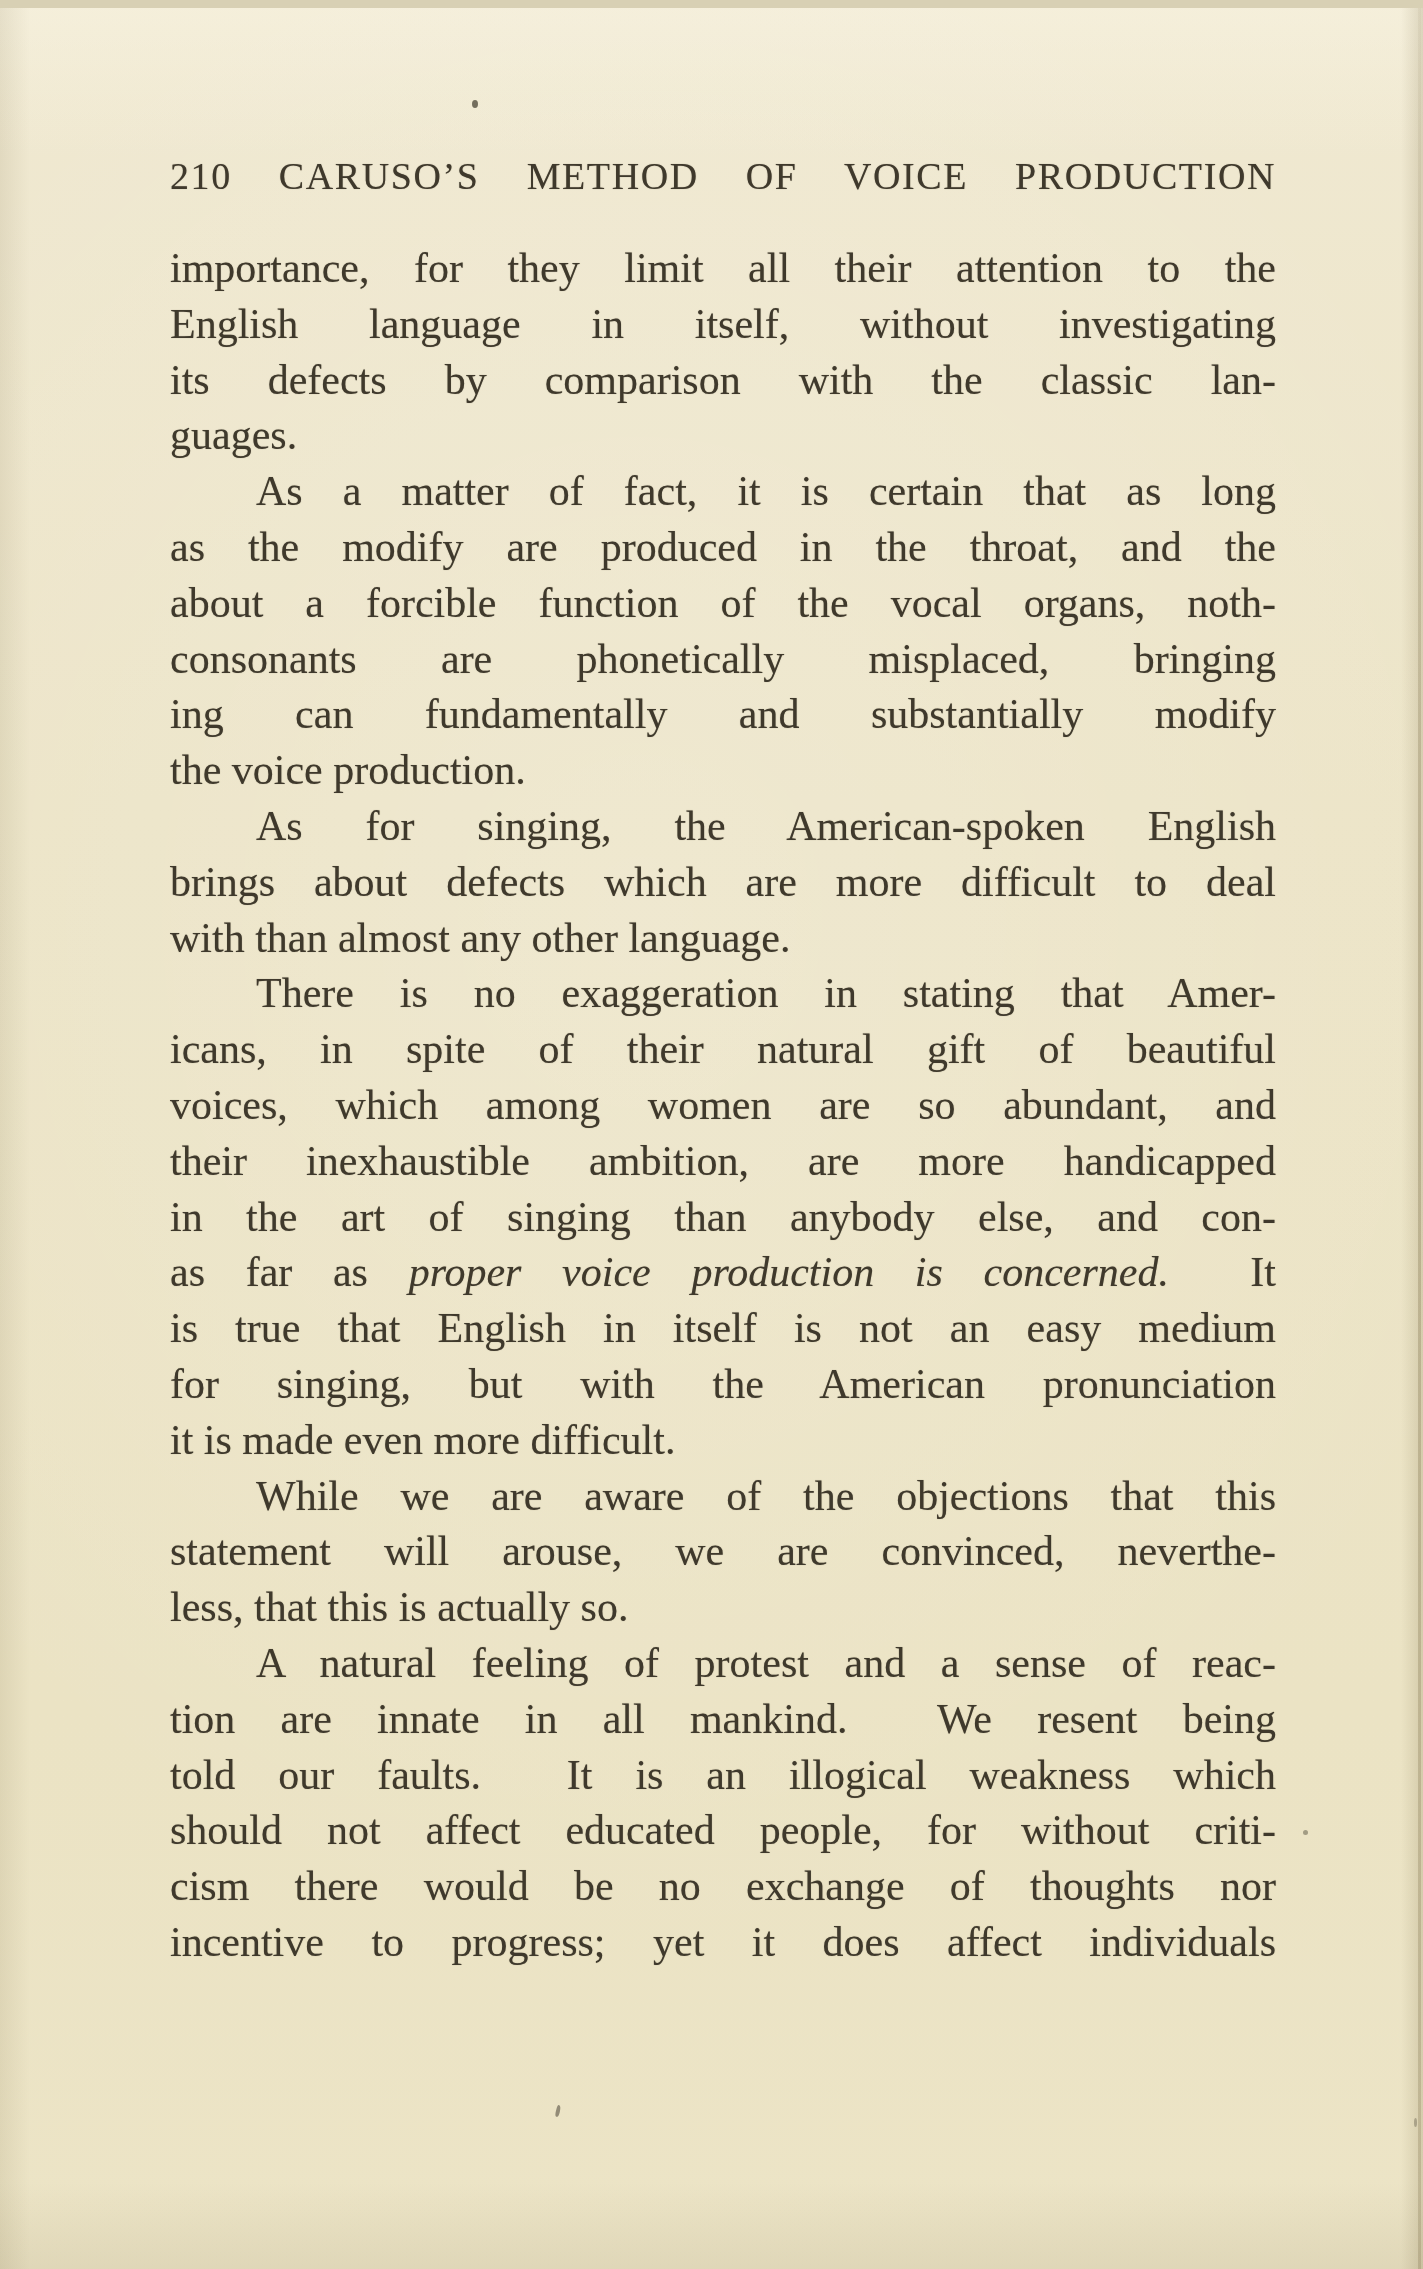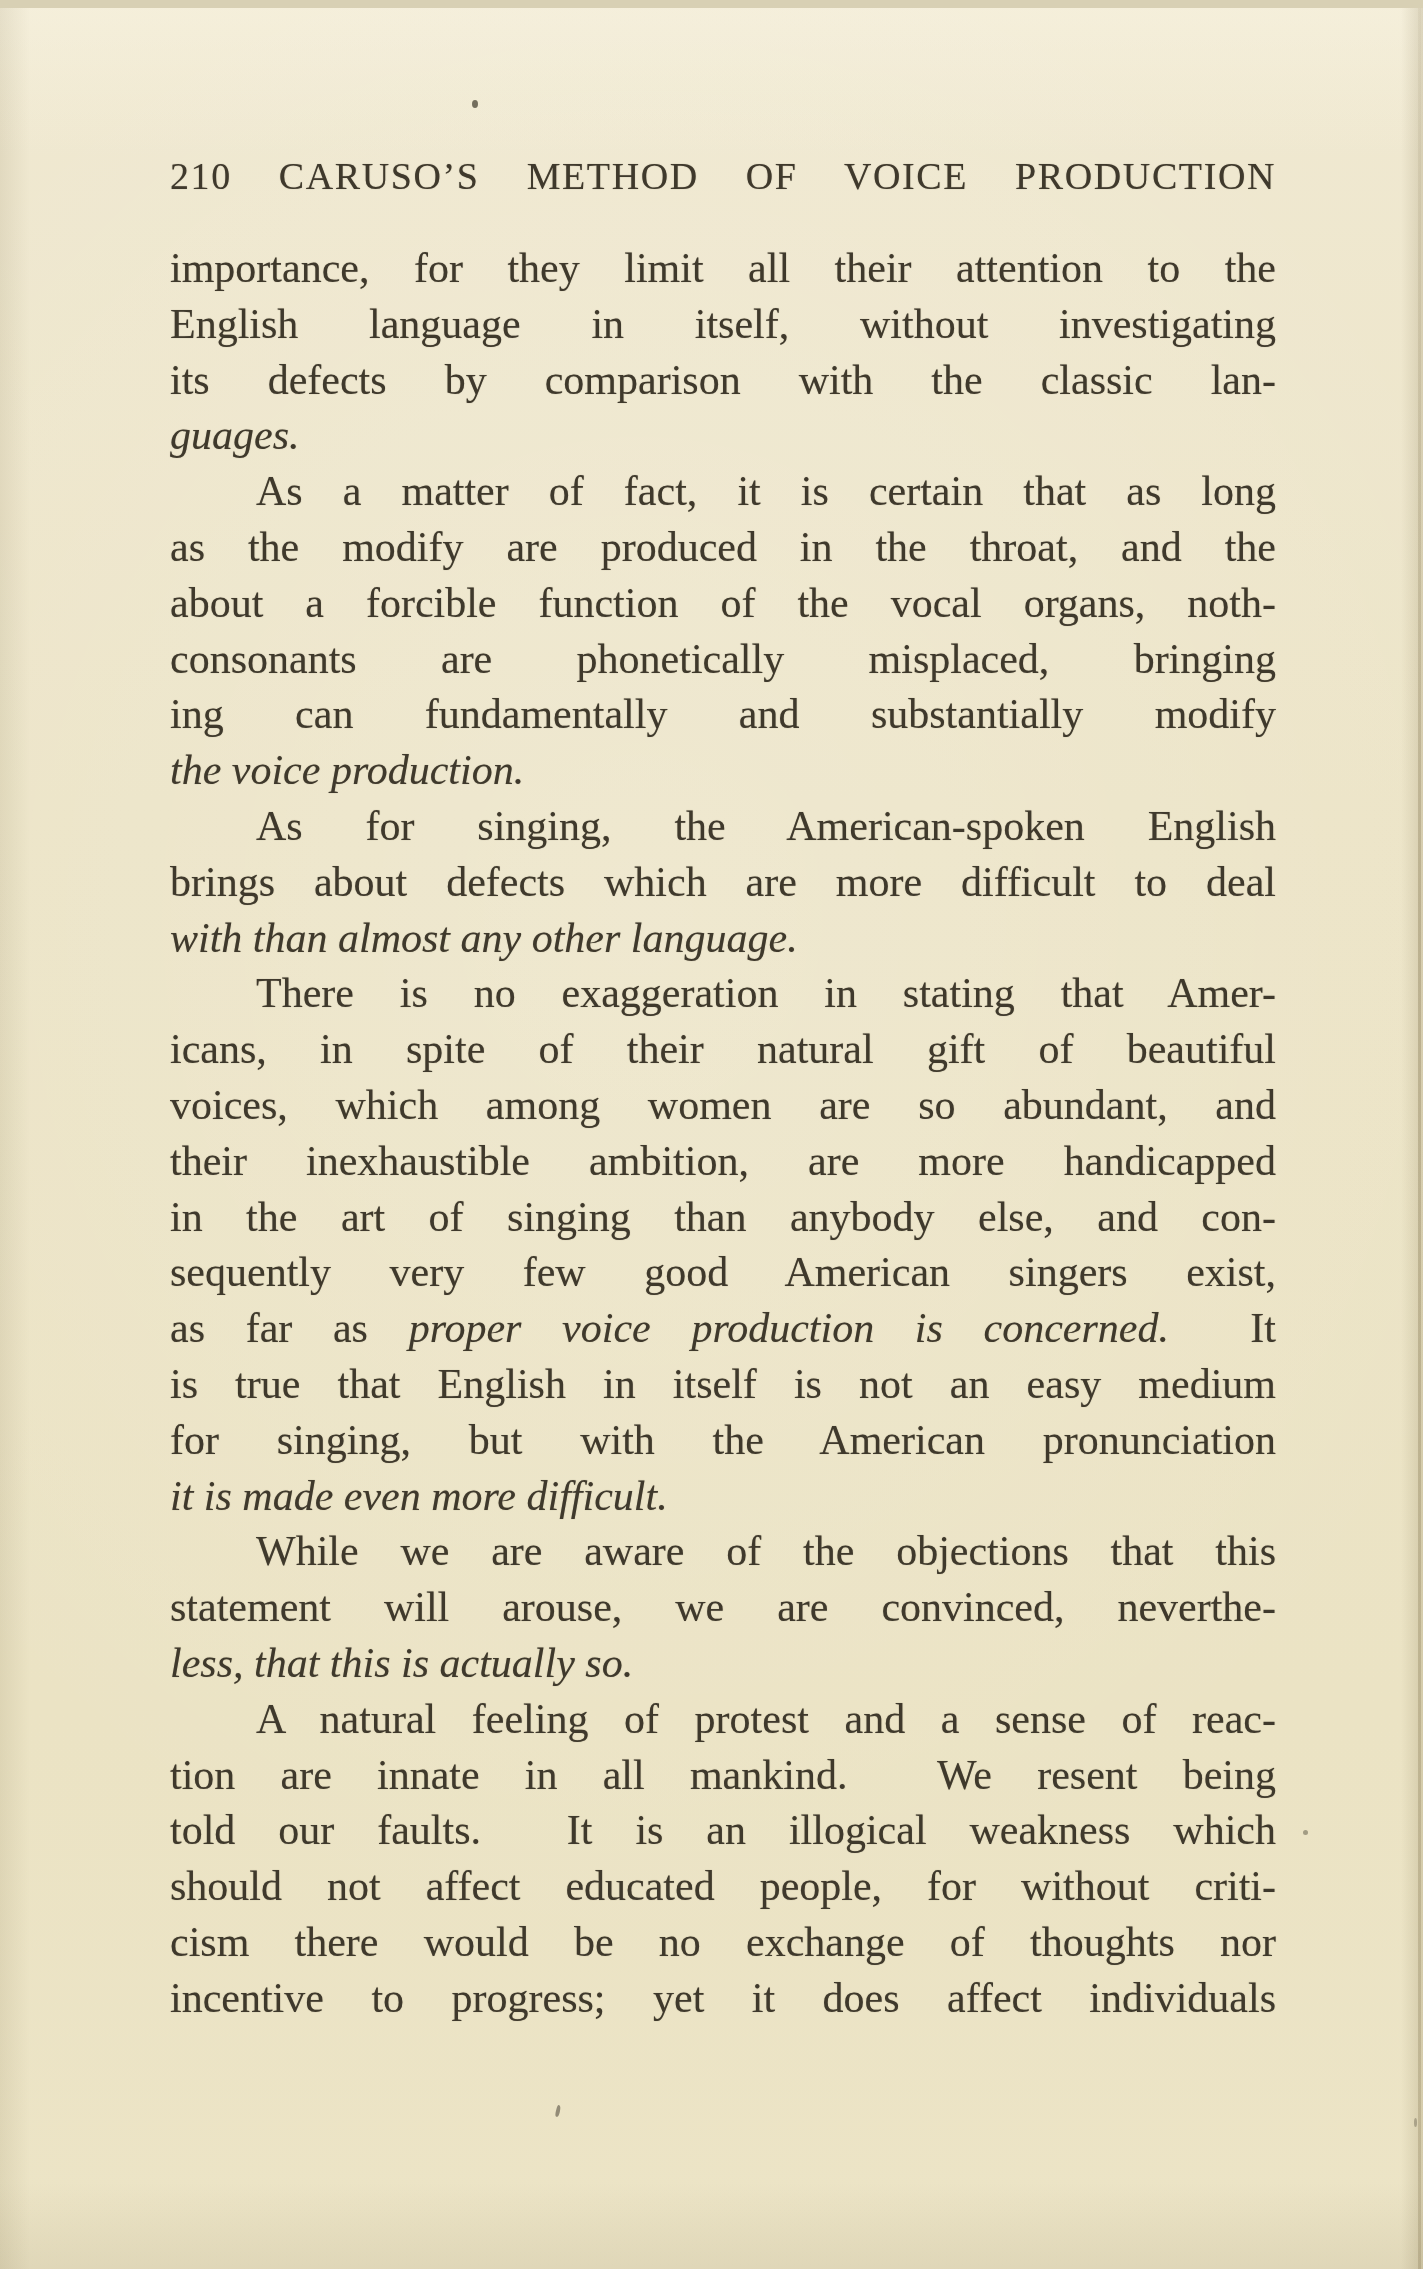--- a/index.html
+++ b/index.html
@@ -55,21 +55,20 @@
     font-size: 42px;
     line-height: 55.8px;
     text-shadow: 0 0 1px rgba(62,54,36,0.4);
   }
   .line {
     text-align: justify;
     text-align-last: justify;
   }
   .line.flush {
     text-align-last: left;
-    font-style: italic;
   }
   .line.indent {
     text-indent: 86px;
   }
   .i {
     font-style: italic;
   }
   
   .speck {
     position: absolute;
@@ -104,21 +103,20 @@
       <div class="line"><span>ing can fundamentally and substantially modify</span></div>
       <div class="line flush"><span>the voice production.</span></div>
       <div class="line indent"><span>As for singing, the American-spoken English</span></div>
       <div class="line"><span>brings about defects which are more difficult to deal</span></div>
       <div class="line flush"><span>with than almost any other language.</span></div>
       <div class="line indent"><span>There is no exaggeration in stating that Amer-</span></div>
       <div class="line"><span>icans, in spite of their natural gift of beautiful</span></div>
       <div class="line"><span>voices, which among women are so abundant, and</span></div>
       <div class="line"><span>their inexhaustible ambition, are more handicapped</span></div>
       <div class="line"><span>in the art of singing than anybody else, and con-</span></div>
-      <div class="line"><span>sequently very few good American singers exist,</span></div>
       <div class="line"><span>as far as </span><span class="i">proper voice production is concerned.</span><span>&nbsp; It</span></div>
       <div class="line"><span>is true that English in itself is not an easy medium</span></div>
       <div class="line"><span>for singing, but with the American pronunciation</span></div>
       <div class="line flush"><span>it is made even more difficult.</span></div>
       <div class="line indent"><span>While we are aware of the objections that this</span></div>
       <div class="line"><span>statement will arouse, we are convinced, neverthe-</span></div>
       <div class="line flush"><span>less, that this is actually so.</span></div>
       <div class="line indent"><span>A natural feeling of protest and a sense of reac-</span></div>
       <div class="line"><span>tion are innate in all mankind.&nbsp; We resent being</span></div>
       <div class="line"><span>told our faults.&nbsp; It is an illogical weakness which</span></div>

